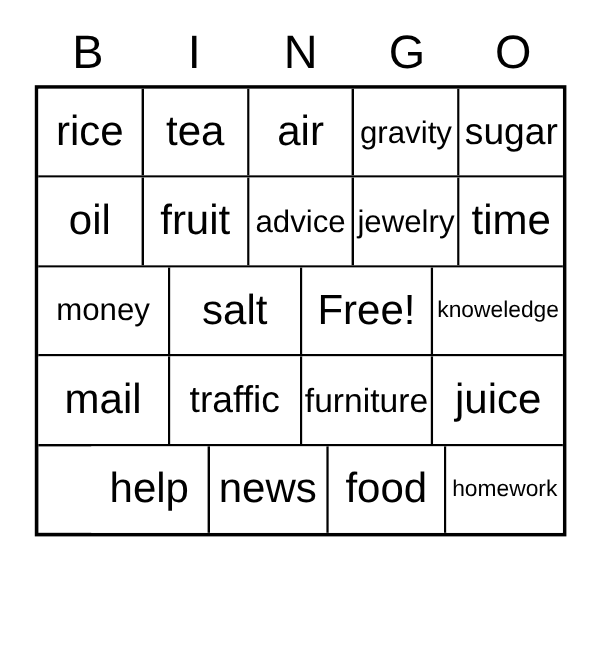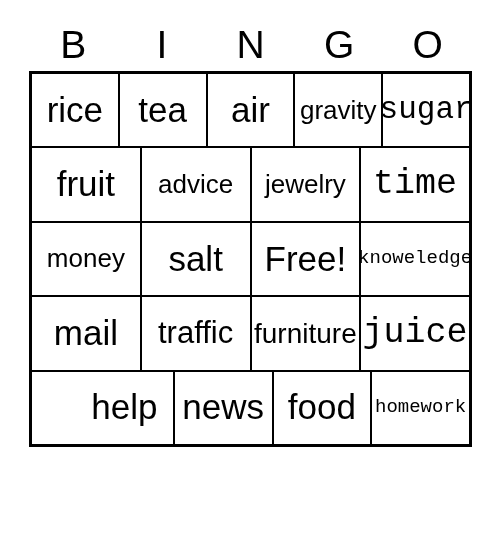--- a/index.html
+++ b/index.html
@@ -73,21 +73,20 @@
     border-right: 2px solid #000000;
     display: flex;
     align-items: center;
     justify-content: center;
     text-align: center;
     overflow: hidden;
     background: #ffffff;
   }
   .cell:last-child {
     border-right: none;
-    font-family: Liberation Mono, monospace;
   }
   .cell-text {
     display: block;
     line-height: 1.05;
     white-space: nowrap;
     color: #000000;
   }
 
   
   .sz-xl  { font-size: 35px; }
@@ -121,20 +120,23 @@
           <span class="cell-text sz-xl">air</span>
         </div>
         <div class="cell">
           <span class="cell-text sz-md">gravity</span>
         </div>
         <div class="cell">
           <span class="cell-text sz-lg">sugar</span>
         </div>
       </div>
       <div class="grid-row">
+        <div class="cell">
+          <span class="cell-text sz-xl">oil</span>
+        </div>
         <div class="cell">
           <span class="cell-text sz-xl">fruit</span>
         </div>
         <div class="cell">
           <span class="cell-text sz-md">advice</span>
         </div>
         <div class="cell">
           <span class="cell-text sz-md">jewelry</span>
         </div>
         <div class="cell">

